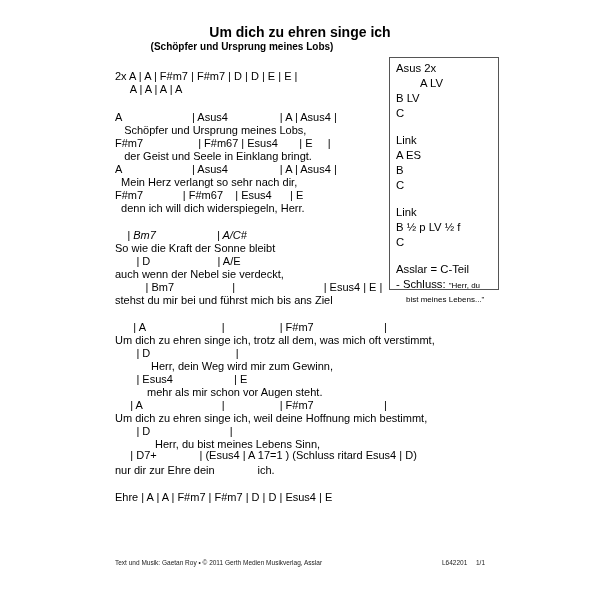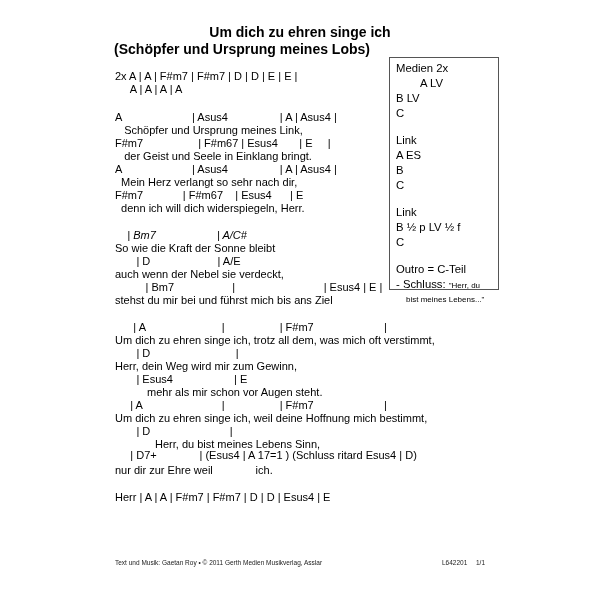--- a/index.html
+++ b/index.html
@@ -1,79 +1,79 @@
 <!DOCTYPE html>
 <html><head>
 <meta charset="utf-8">
 <style>
   html, body { margin:0; padding:0; background:#fff; }
   body { width:600px; height:600px; position:relative; overflow:hidden;
          font-family:"Liberation Sans", sans-serif; color:#000; }
   .title { position:absolute; left:0; width:600px; top:24px; text-align:center;
            font-weight:bold; font-size:14px; }
   .subtitle { position:absolute; left:0; width:484px; top:41px; text-align:center;
-              font-weight:bold; font-size:14px; }
+              font-weight:bold; font-size:10px; }
   .sheet { position:absolute; left:115px; top:70px; width:390px; }
   .line { position:absolute; left:0; white-space:pre; font-size:11px; line-height:13px; }
   .box { position:absolute; left:389px; top:57px; width:110px; height:233px;
          border:1px solid #555; box-sizing:border-box; }
   .bline { position:absolute; left:6px; white-space:pre; font-size:11.3px; line-height:13px; }
   .small { font-size:8px; }
   .footer { position:absolute; top:559px; font-size:6.5px; color:#222; white-space:pre; }
 </style>
 </head>
 <body>
 
 <div class="title">Um dich zu ehren singe ich</div>
 <div class="subtitle">(Schöpfer und Ursprung meines Lobs)</div>
 
 <div class="sheet" id="sheet">
     <div class="line" style="top: 0px;">2x A | A | F#m7 | F#m7 | D | D | E | E |</div>
     <div class="line" style="top: 13px;">     A | A | A | A</div>
     <div class="line" style="top: 41px;">A                       | Asus4                 | A | Asus4 |</div>
-    <div class="line" style="top: 54px;">   Schöpfer und Ursprung meines Link,</div>
+    <div class="line" style="top: 54px;">   Schöpfer und Ursprung meines Lobs,</div>
     <div class="line" style="top: 67px;">F#m7                  | F#m67 | Esus4       | E     |</div>
     <div class="line" style="top: 80px; text-align: right;">   der Geist und Seele in Einklang bringt.</div>
     <div class="line" style="top: 93px;">A                       | Asus4                 | A | Asus4 |</div>
     <div class="line" style="top: 106px;">  Mein Herz verlangt so sehr nach dir,</div>
     <div class="line" style="top: 119px; text-align: center;">F#m7             | F#m67    | Esus4      | E</div>
     <div class="line" style="top: 132px;">  denn ich will dich widerspiegeln, Herr.</div>
     <div class="line" style="top: 159px; font-style: italic;">    | Bm7                    | A/C#</div>
     <div class="line" style="top: 172px;">So wie die Kraft der Sonne bleibt</div>
     <div class="line" style="top: 185px;">       | D                      | A/E</div>
     <div class="line" style="top: 198px;">auch wenn der Nebel sie verdeckt,</div>
     <div class="line" style="top: 211px;">          | Bm7                   |                             | Esus4 | E |</div>
     <div class="line" style="top: 224px;">stehst du mir bei und führst mich bis ans Ziel</div>
     <div class="line" style="top: 251px;">      | A                         |                  | F#m7                       |</div>
     <div class="line" style="top: 264px;">Um dich zu ehren singe ich, trotz all dem, was mich oft verstimmt,</div>
     <div class="line" style="top: 277px;">       | D                            |</div>
-    <div class="line" style="top: 290px;">Herr, dein Weg wird mir zum Gewinn,</div>
+    <div class="line" style="top: 290px; margin-left: 36px;">Herr, dein Weg wird mir zum Gewinn,</div>
     <div class="line" style="top: 303px;">       | Esus4                    | E</div>
     <div class="line" style="top: 316px; padding-left: 32px;">mehr als mir schon vor Augen steht.</div>
     <div class="line" style="top: 329px;">     | A                          |                  | F#m7                       |</div>
     <div class="line" style="top: 342px;">Um dich zu ehren singe ich, weil deine Hoffnung mich bestimmt,</div>
     <div class="line" style="top: 355px;">       | D                          |</div>
     <div class="line" style="top: 368px; margin-left: 40px;">Herr, du bist meines Lebens Sinn,</div>
     <div class="line" style="top: 379px;">     | D7+              | (Esus4 | A 17=1 ) (Schluss ritard Esus4 | D)</div>
-    <div class="line" style="top: 394px;">nur dir zur Ehre weil              ich.</div>
-    <div class="line" style="top: 421px;">Herr | A | A | F#m7 | F#m7 | D | D | Esus4 | E</div>
+    <div class="line" style="top: 394px;">nur dir zur Ehre dein              ich.</div>
+    <div class="line" style="top: 421px;">Ehre | A | A | F#m7 | F#m7 | D | D | Esus4 | E</div>
   </div>
 
 <div class="box" id="box">
   <div class="bline" style="top:220px"><span>- Schluss: </span><span class="small">"Herr, du</span></div>
   <div class="bline small" style="top:235px; left:16px">bist meines Lebens..."</div>
-<div class="bline" style="top: 4px;">Medien 2x</div>
+<div class="bline" style="top: 4px;">Asus 2x</div>
     <div class="bline" style="top: 19px; margin-left: 24px;">A LV</div>
     <div class="bline" style="top: 34px;">B LV</div>
     <div class="bline" style="top: 49px;">C</div>
     <div class="bline" style="top: 76px;">Link</div>
     <div class="bline" style="top: 91px;">A ES</div>
     <div class="bline" style="top: 106px;">B</div>
     <div class="bline" style="top: 121px;">C</div>
     <div class="bline" style="top: 148px;">Link</div>
     <div class="bline" style="top: 163px;">B ½ p LV ½ f</div>
     <div class="bline" style="top: 178px;">C</div>
-    <div class="bline" style="top: 205px;">Outro = C-Teil</div>
+    <div class="bline" style="top: 205px;">Asslar = C-Teil</div>
   </div>
 
 <div class="footer" style="left:115px">Text und Musik: Gaetan Roy • © 2011 Gerth Medien Musikverlag, Asslar</div>
 <div class="footer" style="left:442px">L642201</div>
 <div class="footer" style="left:476px">1/1</div>
 
 </body></html>

